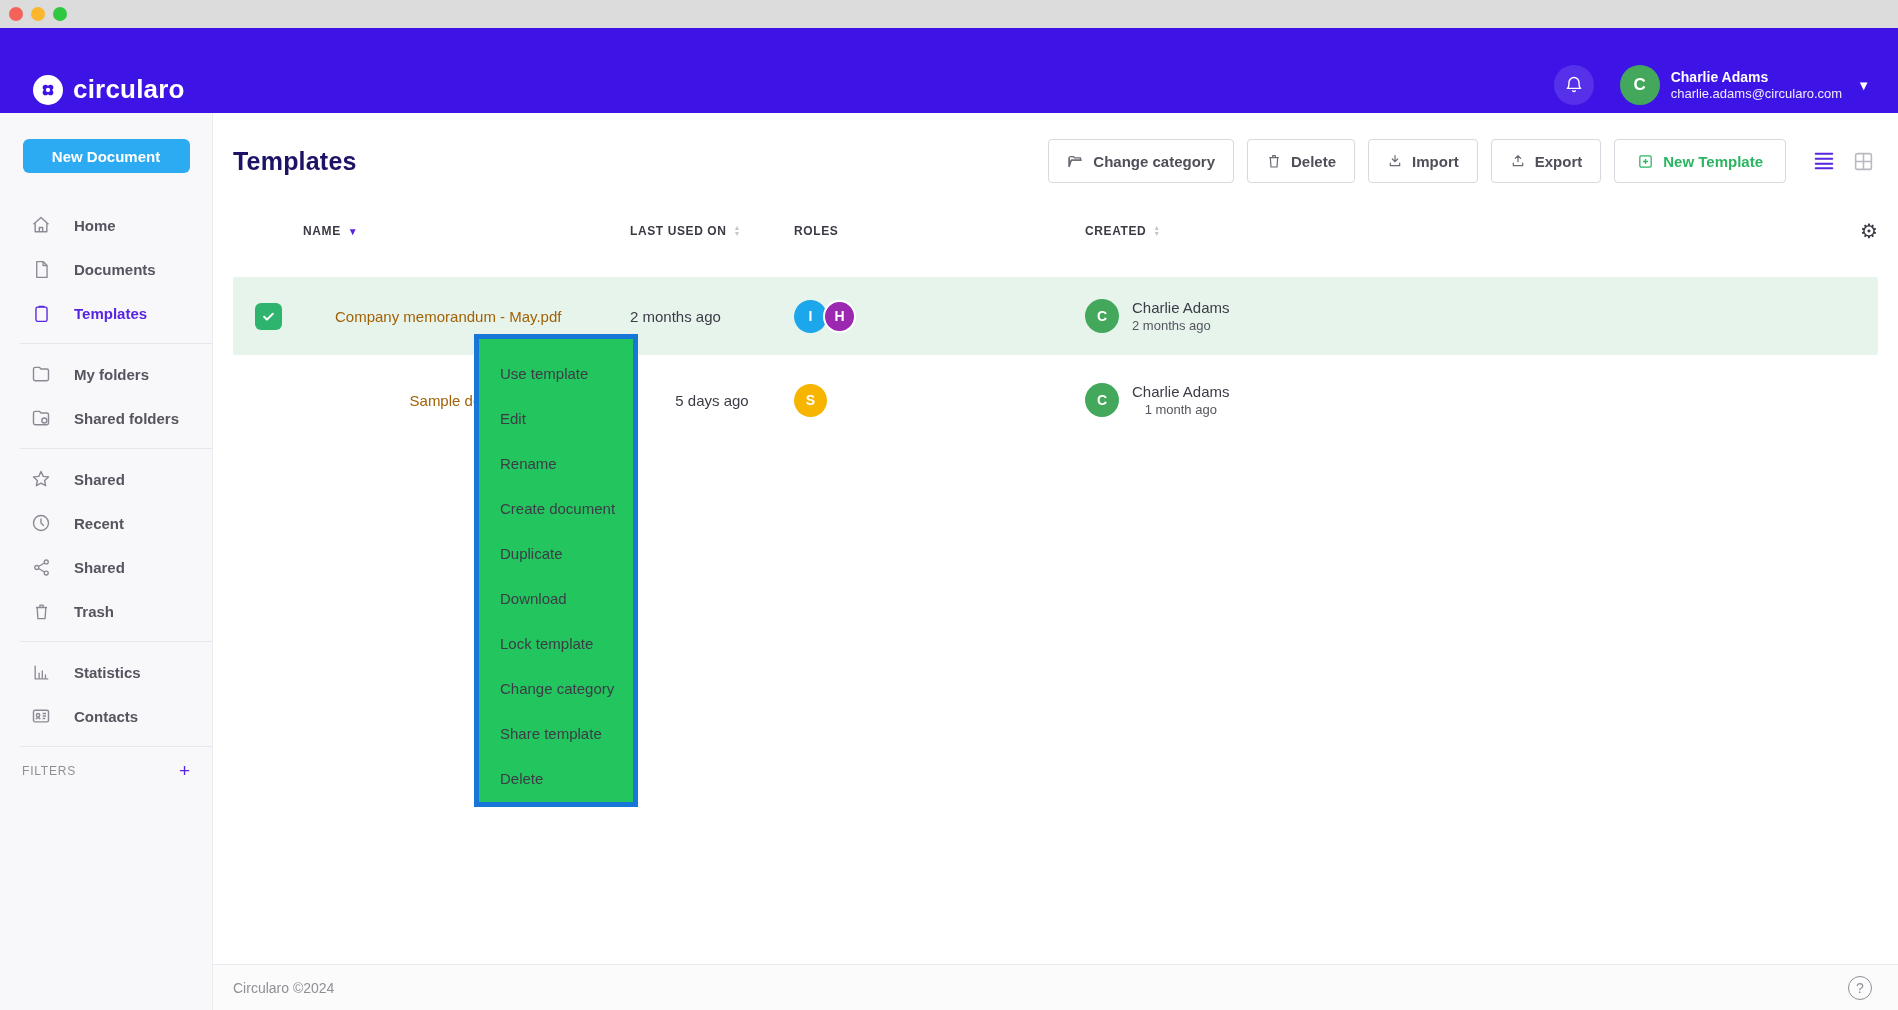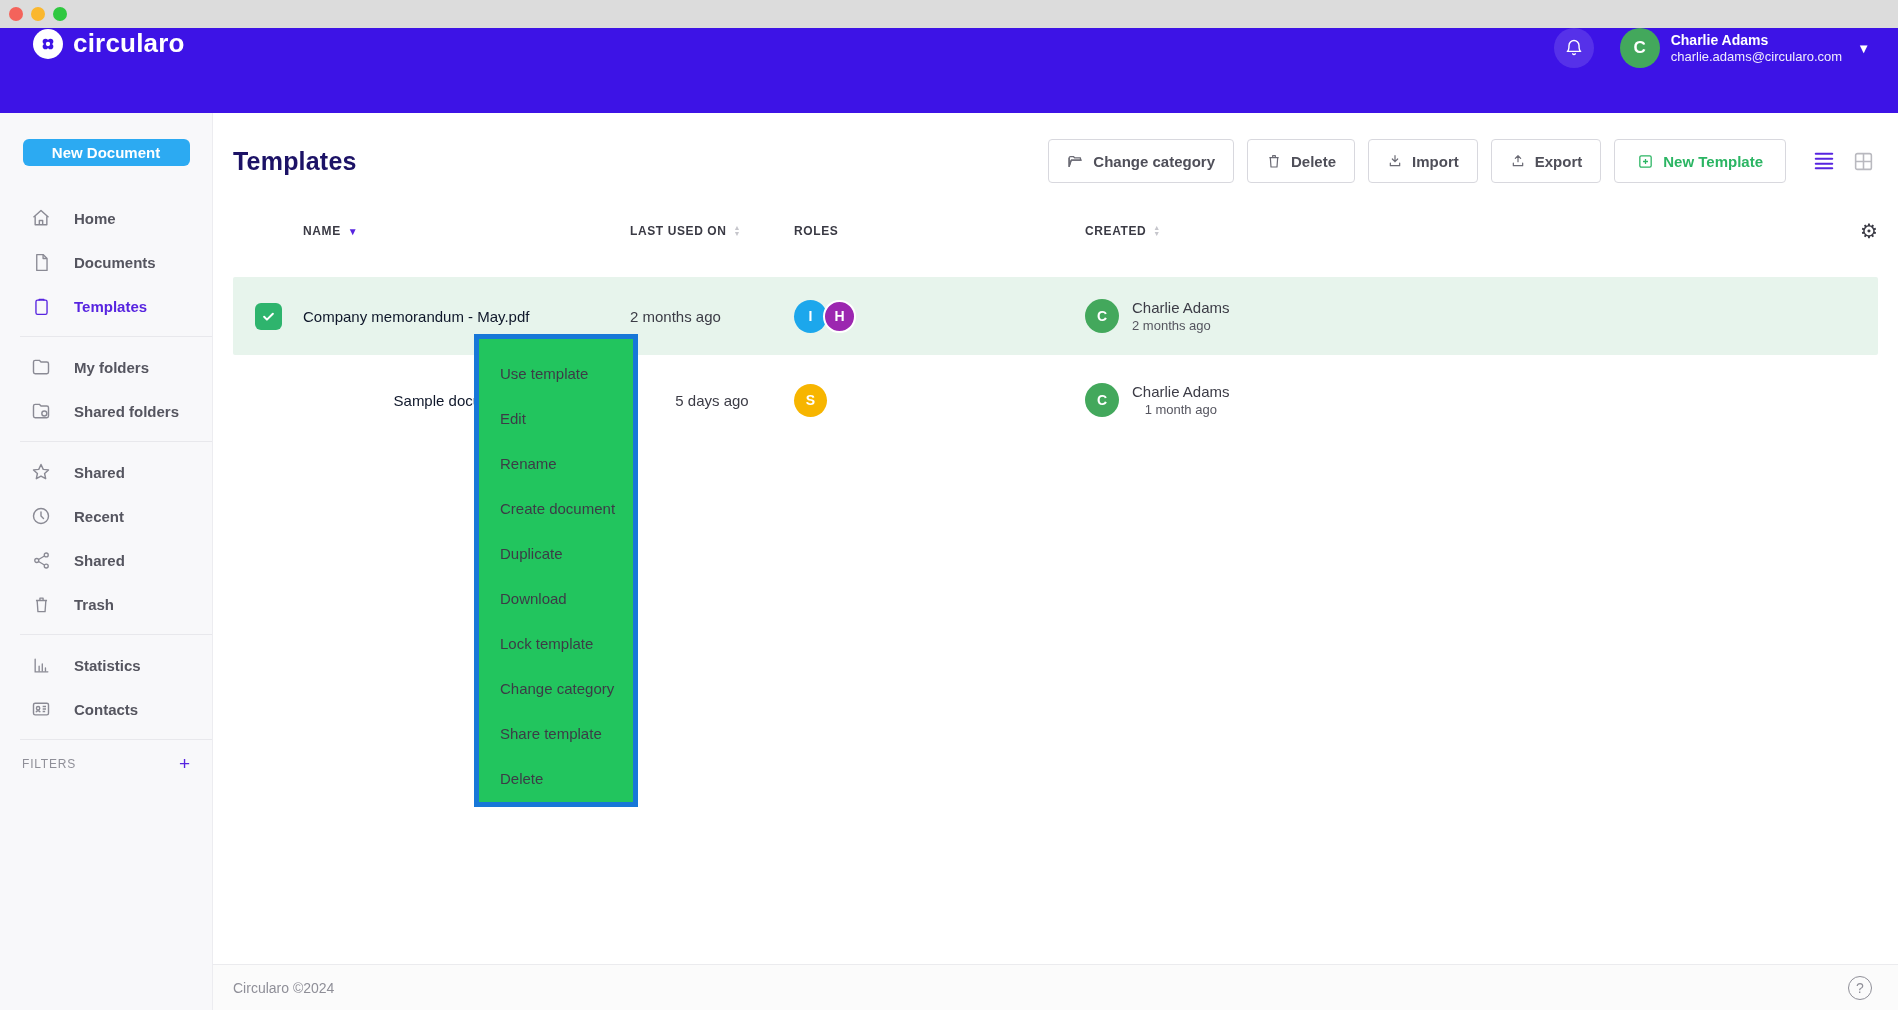--- a/index.html
+++ b/index.html
@@ -7,21 +7,21 @@
     font-family:"Liberation Sans", sans-serif; background:#fff; color:#3c3c46; }
 
   
   .titlebar { height:28px; background:#dcdcdc; display:flex; align-items:center; padding-left:9px; gap:8px; }
   .tl-dot { width:14px; height:14px; border-radius:50%; }
   .tl-close { background:#f4635b; }
   .tl-min { background:#fab72e; }
   .tl-max { background:#2fc840; }
 
   
-  .appbar { height:85px; background:var(--header_purple); display:flex; align-items:flex-start; padding:0 28px 16px 33px; }
+  .appbar { height:85px; background:var(--header_purple); display:flex; align-items:flex-end; padding:0 28px 8px 33px; }
   .brand { display:flex; align-items:center; gap:10px; color:#fff; }
   .brand-mark { width:30px; height:30px; border-radius:50%; background:#fff; display:flex; align-items:center; justify-content:center; }
   .brand-name { font-size:26px; font-weight:700; letter-spacing:.2px; }
   .searchbox { margin-left:60px; width:569px; height:40px; background:rgba(255,255,255,.14); border-radius:4px;
     display:flex; align-items:center; padding:0 14px; gap:11px; }
   .searchbox svg { flex:0 0 auto; }
   .searchbox input { background:transparent; border:none; outline:none; color:#fff; font-size:15px; width:100%;
     font-family:"Liberation Sans", sans-serif; }
   .searchbox input::placeholder { color:rgba(255,255,255,.8); }
   .appbar-right { margin-left:auto; display:flex; align-items:center; gap:26px; }
@@ -33,21 +33,21 @@
   .user-name { font-size:14px; font-weight:700; line-height:17px; }
   .user-email { font-size:13px; opacity:.92; line-height:16px; }
   .caret { color:#fff; font-size:13px; margin-left:4px; }
 
   
   .layout { display:flex; height:897px; }
   .sidebar { width:213px; background:#f8f8fa; border-right:1px solid #ececf0; padding-top:26px; position:relative; }
   .main { flex:1; position:relative; background:#fff; }
 
   
-  .new-doc-btn { display:block; margin:0 auto; width:167px; height:27px; background:var(--accent_blue); color:#fff;
+  .new-doc-btn { display:block; margin:0 auto; width:167px; height:34px; background:var(--accent_blue); color:#fff;
     border:none; border-radius:6px; font-size:15px; font-weight:700; cursor:pointer; font-family:"Liberation Sans",sans-serif; }
   .nav { margin-top:30px; }
   .nav-item { height:44px; display:flex; align-items:center; padding:0 18px 0 30px; gap:22px; cursor:pointer;
     font-size:15px; font-weight:600; color:#55555f; }
   .nav-item .nicon { width:22px; display:flex; justify-content:center; color:#8a8a94; }
   .nav-item.active { color:var(--active_purple); }
   .nav-item.active .nicon { color:var(--active_purple); }
   .nav-badge { margin-left:auto; min-width:22px; height:20px; background:#fff; border:1px solid #e3e3e8; border-radius:5px;
     font-size:12px; color:#6a6a74; display:flex; align-items:center; justify-content:center; font-weight:400; }
   .sep { border:none; border-top:1px solid #e8e8ec; margin:8px 0 8px 20px; }
@@ -74,21 +74,21 @@
   .thead { margin-top:28px; height:40px; }
   .th { font-size:12px; letter-spacing:.6px; color:#3a3a44; font-weight:700; display:flex; align-items:center; gap:7px; cursor:pointer; }
   .sort-desc { color:var(--active_purple); font-size:10px; }
   .sort-both { display:flex; flex-direction:column; color:#c6c6cc; font-size:7px; line-height:6px; }
   .gear-btn { background:none; border:none; cursor:pointer; font-size:20px; color:#3b3b45; justify-self:end; }
 
   .rows { margin-top:26px; }
   .trow { height:78px; border-radius:2px; }
   .trow + .trow { margin-top:6px;text-align:center; }
   .trow.selected { background:var(--selected_row_green); }
-  .cell-name { font-size:15px; color:#0f172a; }
+  .cell-name { font-size:15px; color:#a16207;margin-left:32px; }
   .cell-used { font-size:15px; color:#3c3c46; }
   .checkbox { width:27px; height:27px; margin-left:22px; border-radius:6px; background:var(--checkbox_green);
     display:flex; align-items:center; justify-content:center; color:#fff; font-size:15px; font-weight:700; cursor:pointer; }
   .roles { display:flex; align-items:center; }
   .role { width:33px; height:33px; border-radius:50%; color:#fff; font-weight:700; font-size:14px;
     display:flex; align-items:center; justify-content:center; }
   .role + .role { margin-left:-4px; border:2px solid #fff; }
   .role-blue { background:var(--role_blue); }
   .role-purple { background:var(--role_purple); }
   .role-amber { background:var(--role_amber); }

